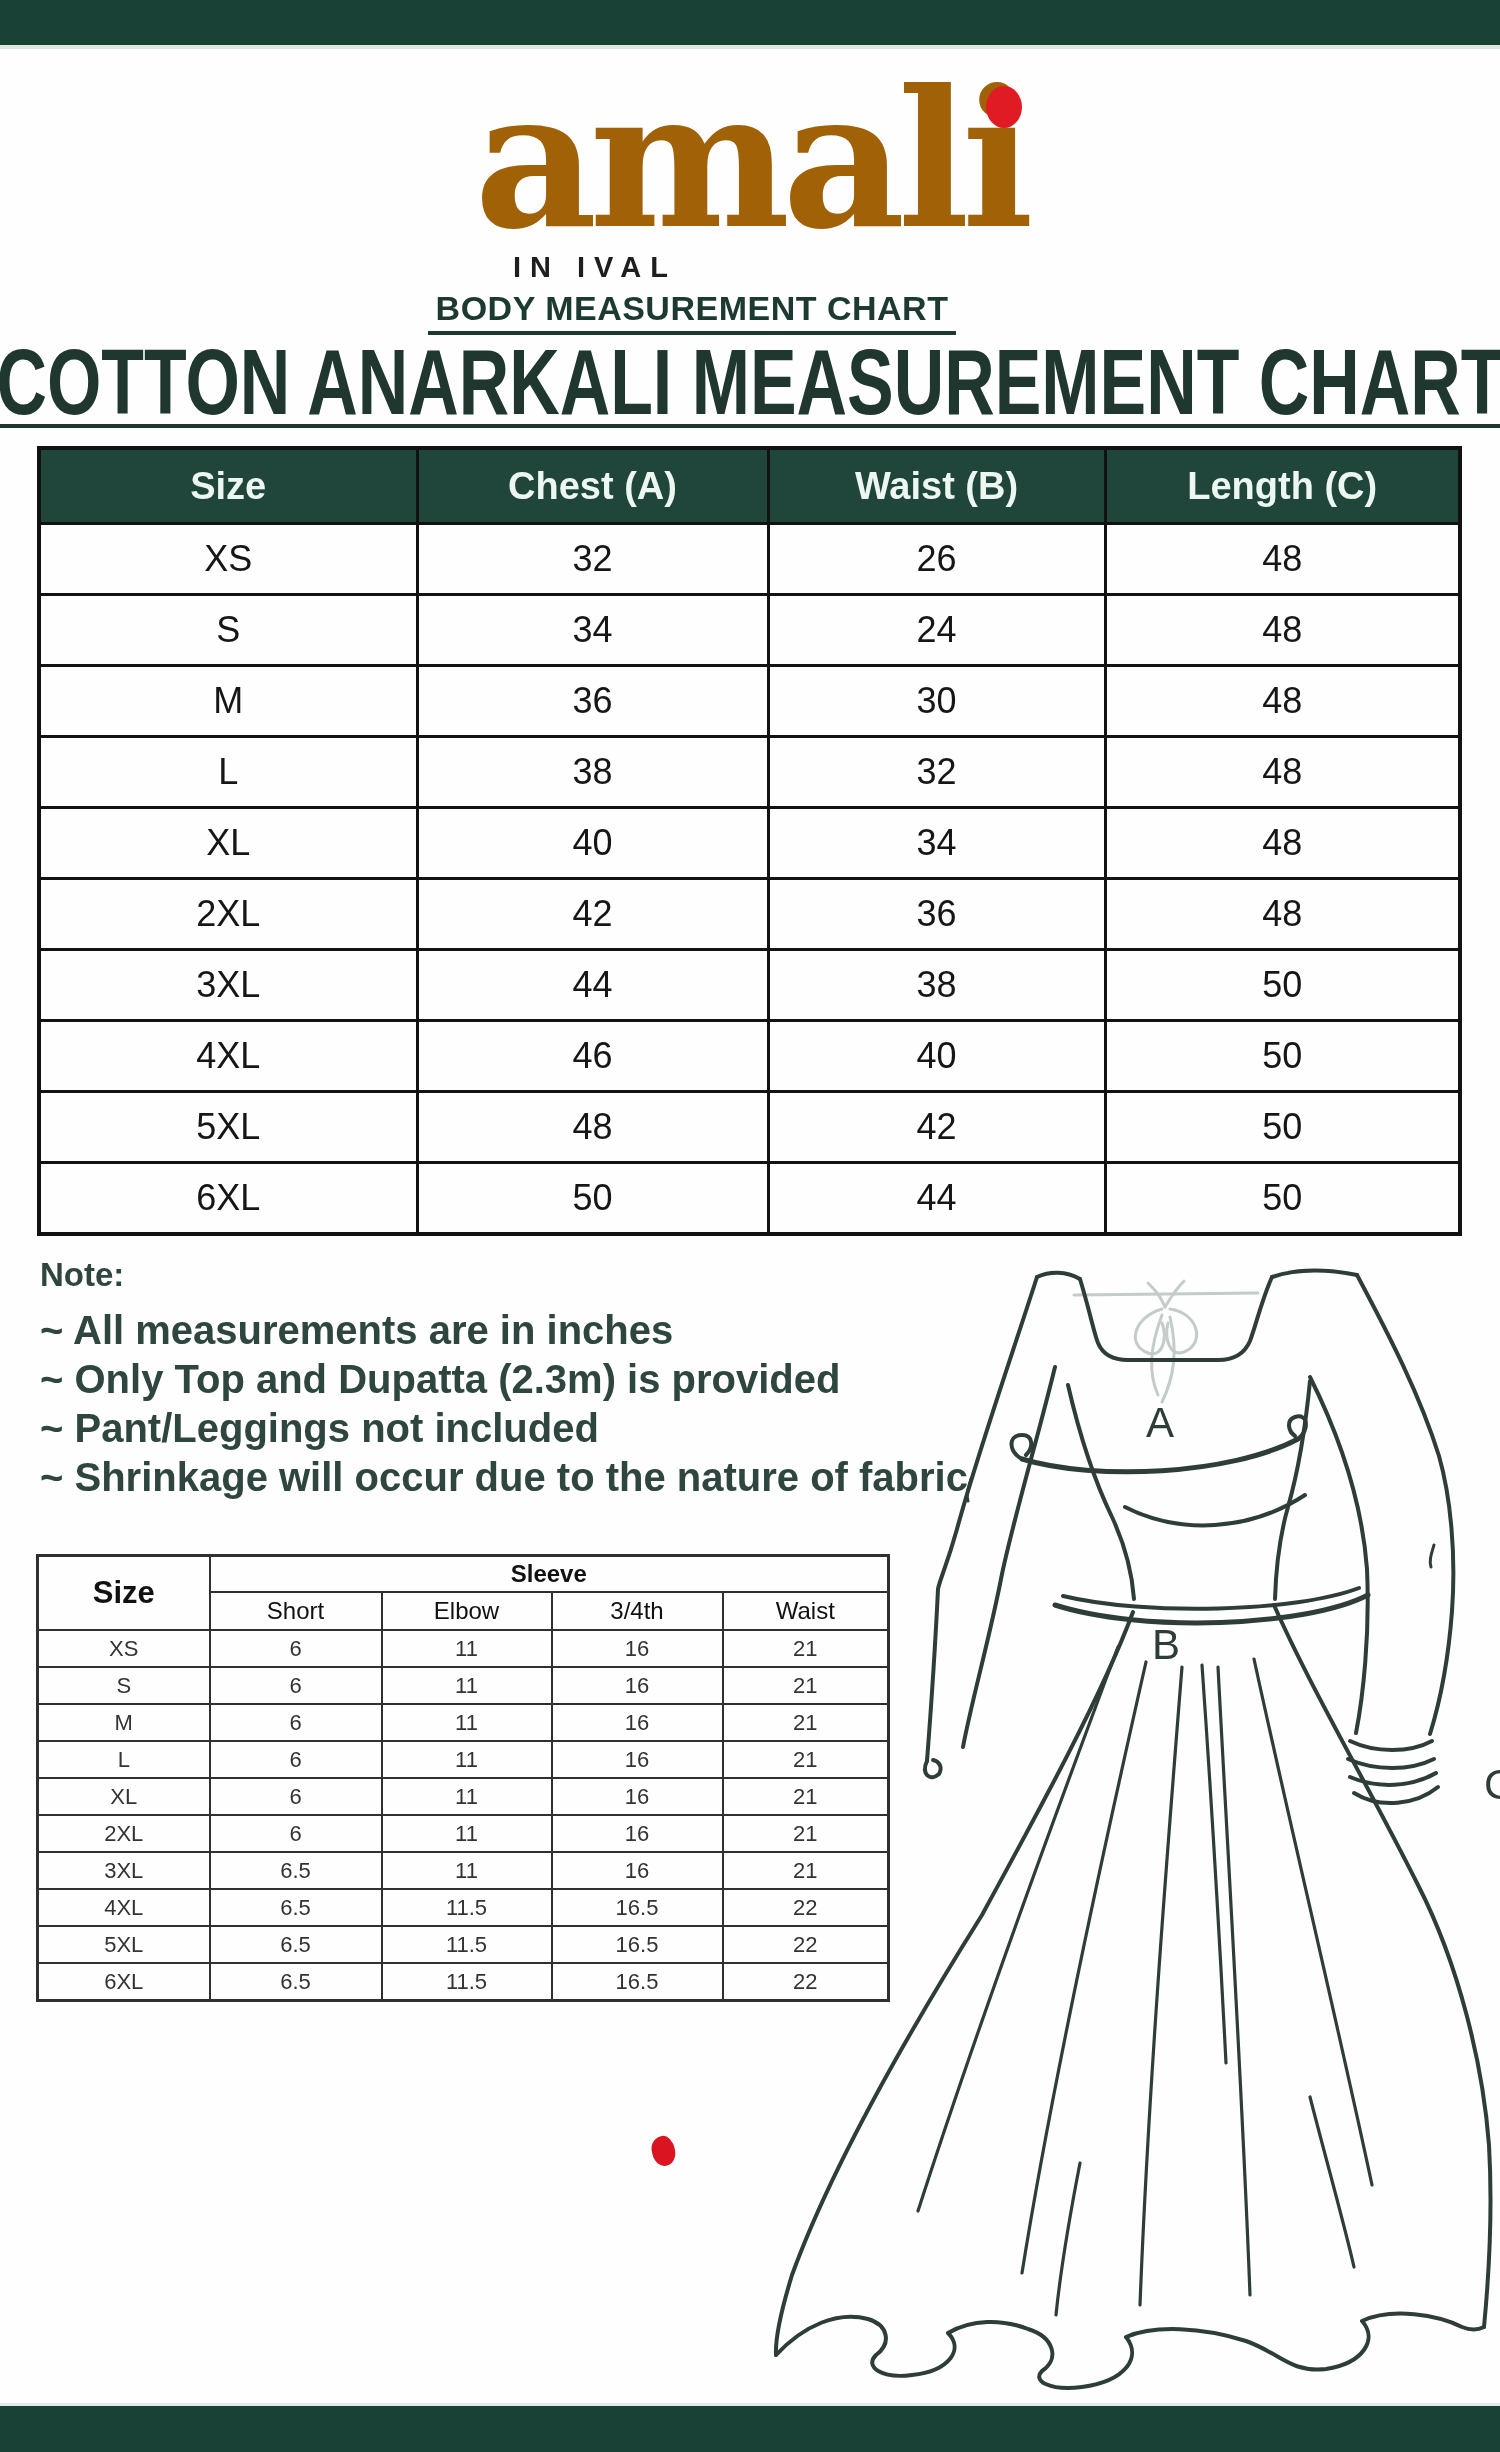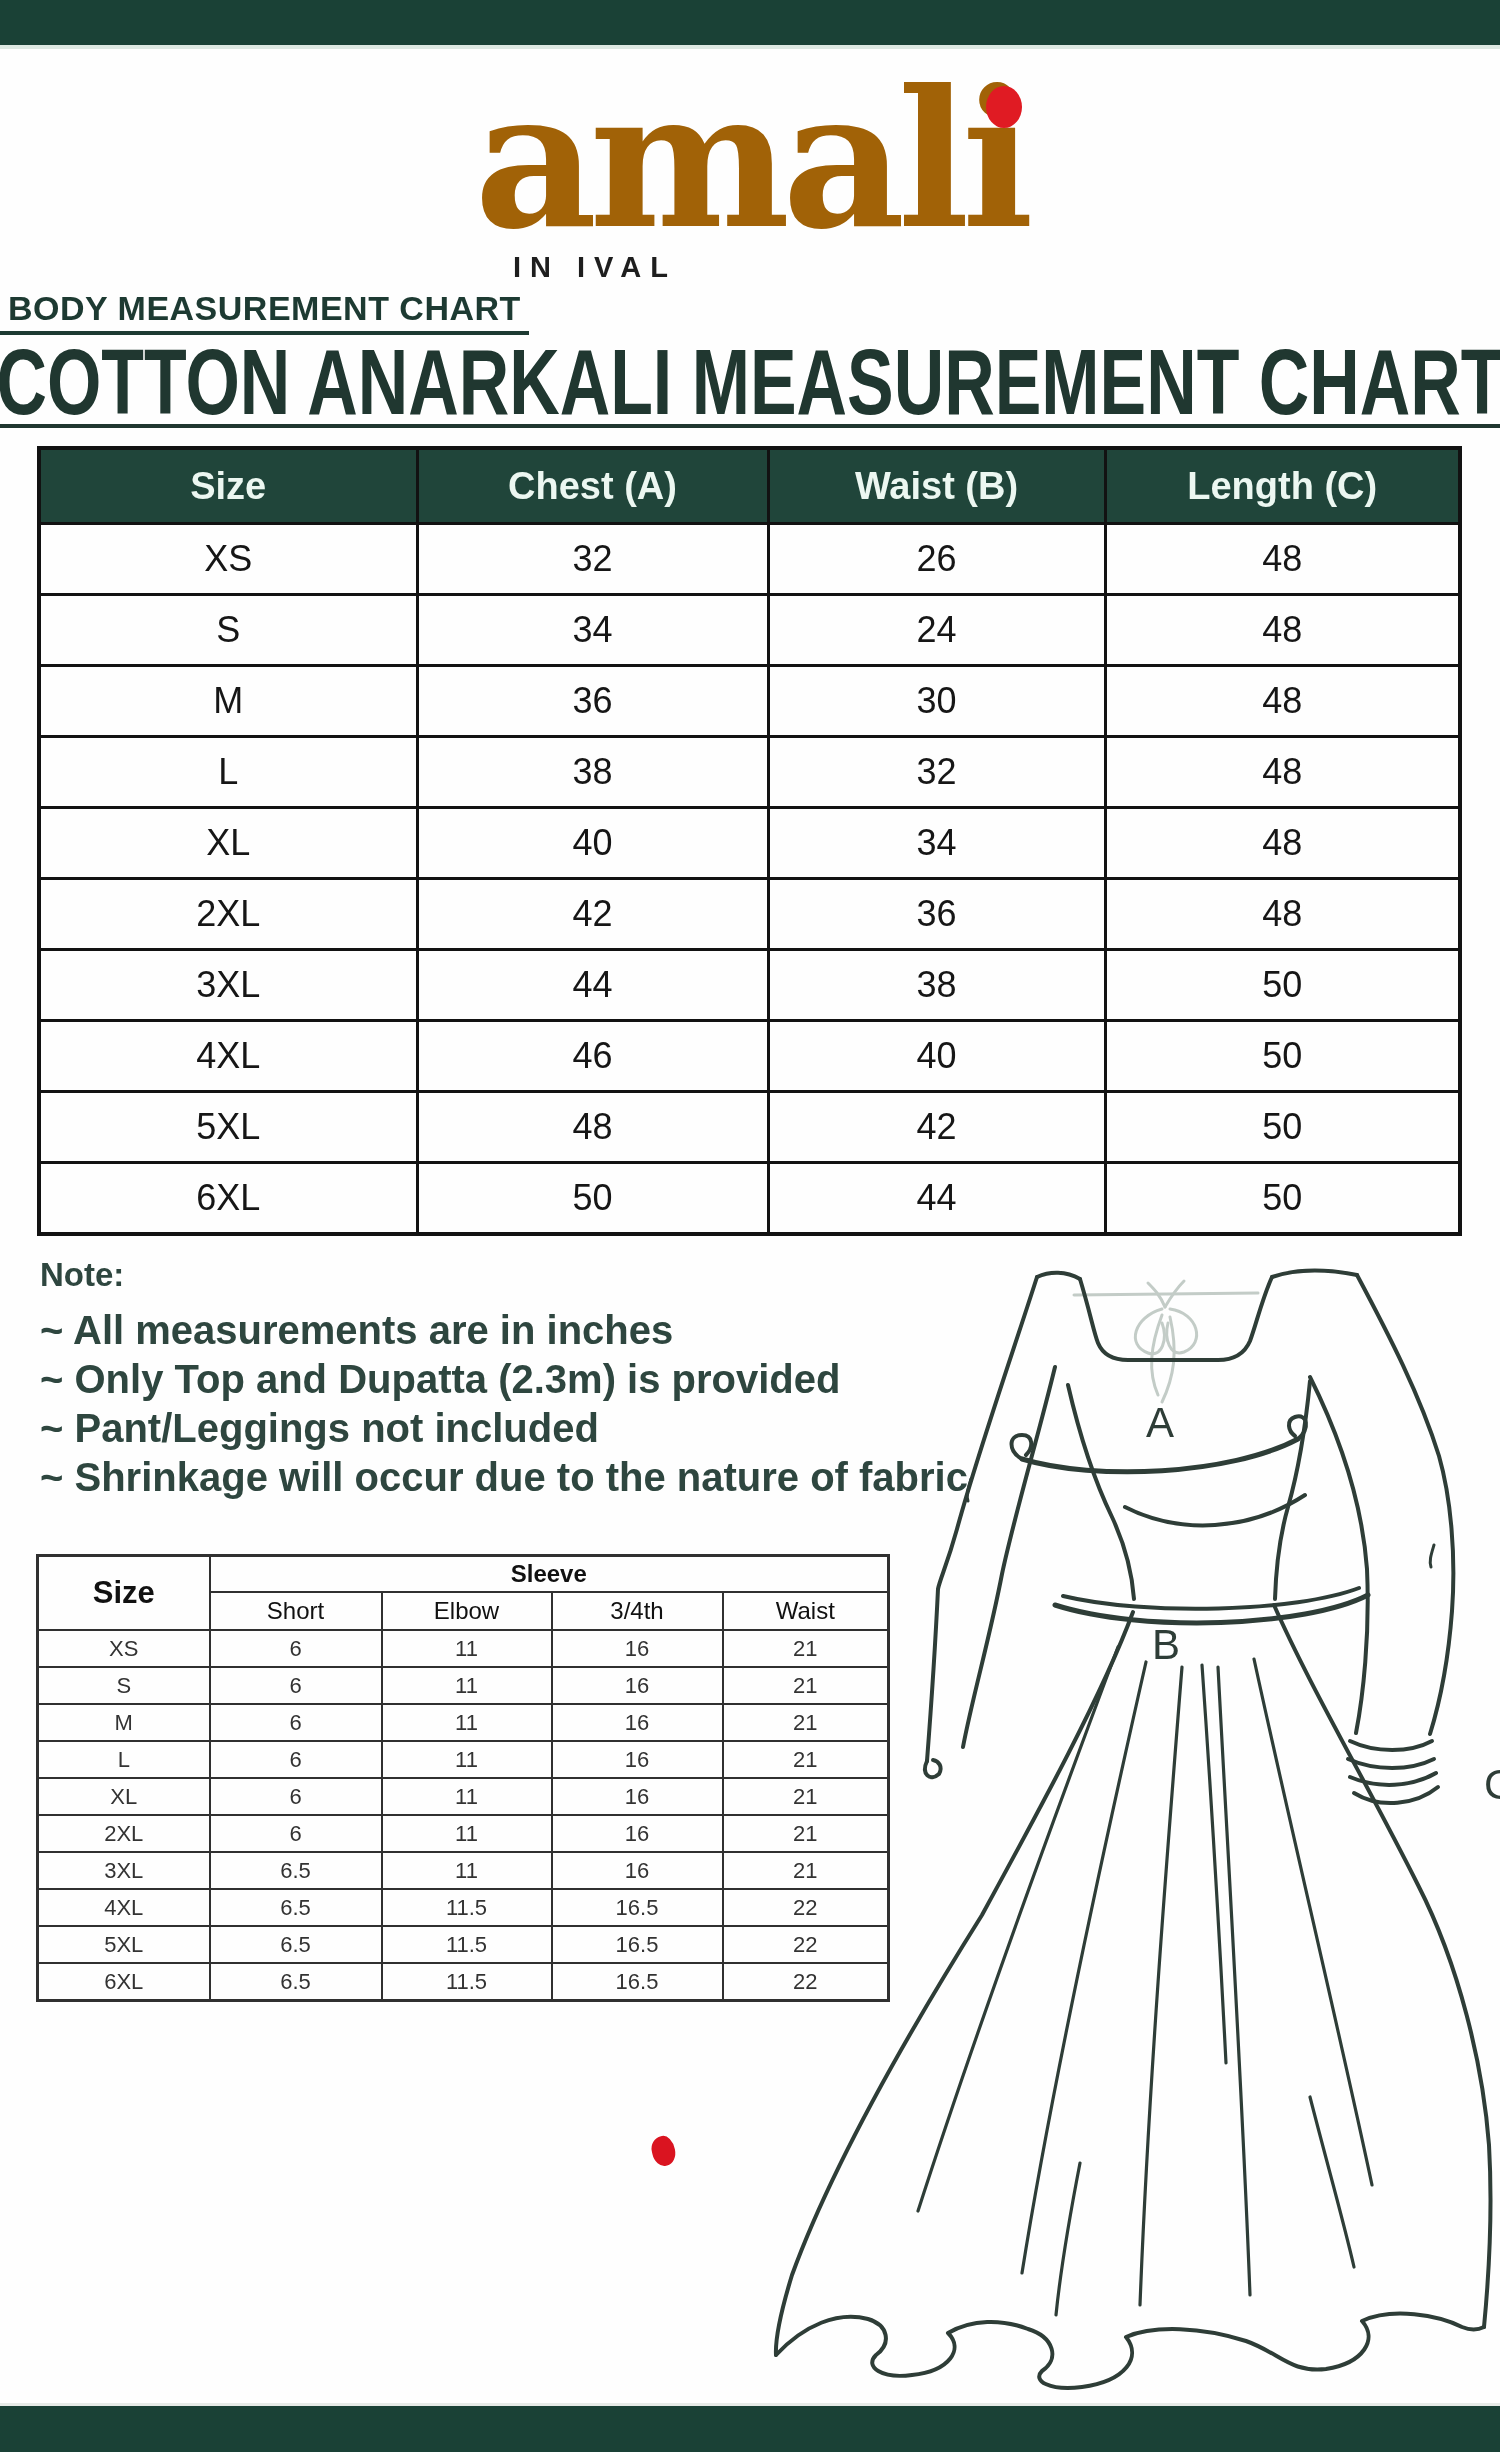--- a/index.html
+++ b/index.html
@@ -15,21 +15,21 @@
   
   .logo-wrap{position:absolute;top:74px;left:0;width:1500px;text-align:center;}
   .logo{position:relative;display:inline-block;
     font-family:"DejaVu Serif", serif;font-weight:bold;
     font-size:190px;line-height:172px;letter-spacing:-8px;color:#a16207;}
   .logo-reddot{position:absolute;top:12px;right:4px;width:36px;height:42px;
     background:#e01b23;border-radius:50%;}
   .tagline{position:absolute;top:251px;left:50%;transform:translateX(-50%);
     width:474px;text-align:left;font-size:29px;letter-spacing:9px;
     color:#1e1e1e;font-weight:bold;}
-  .bmc-wrap{position:absolute;top:289px;left:0;width:1384px;text-align:left;}
+  .bmc-wrap{position:absolute;top:289px;left:0;width:1384px;text-align:center;}
   .bmc{display:inline-block;font-size:34px;font-weight:bold;color:#1d3a32;
     letter-spacing:0.5px;border-bottom:4px solid #1d3a32;padding:0 8px 3px 8px;}
 
   
   .big-title{position:absolute;top:336px;left:50%;
     transform:translateX(-50%) scaleX(0.76);transform-origin:center top;
     white-space:nowrap;font-weight:bold;font-size:92px;line-height:92px;
     color:#203730;}
   .title-underline{position:absolute;top:424px;left:0;width:1500px;height:4px;
     background:#203730;}

